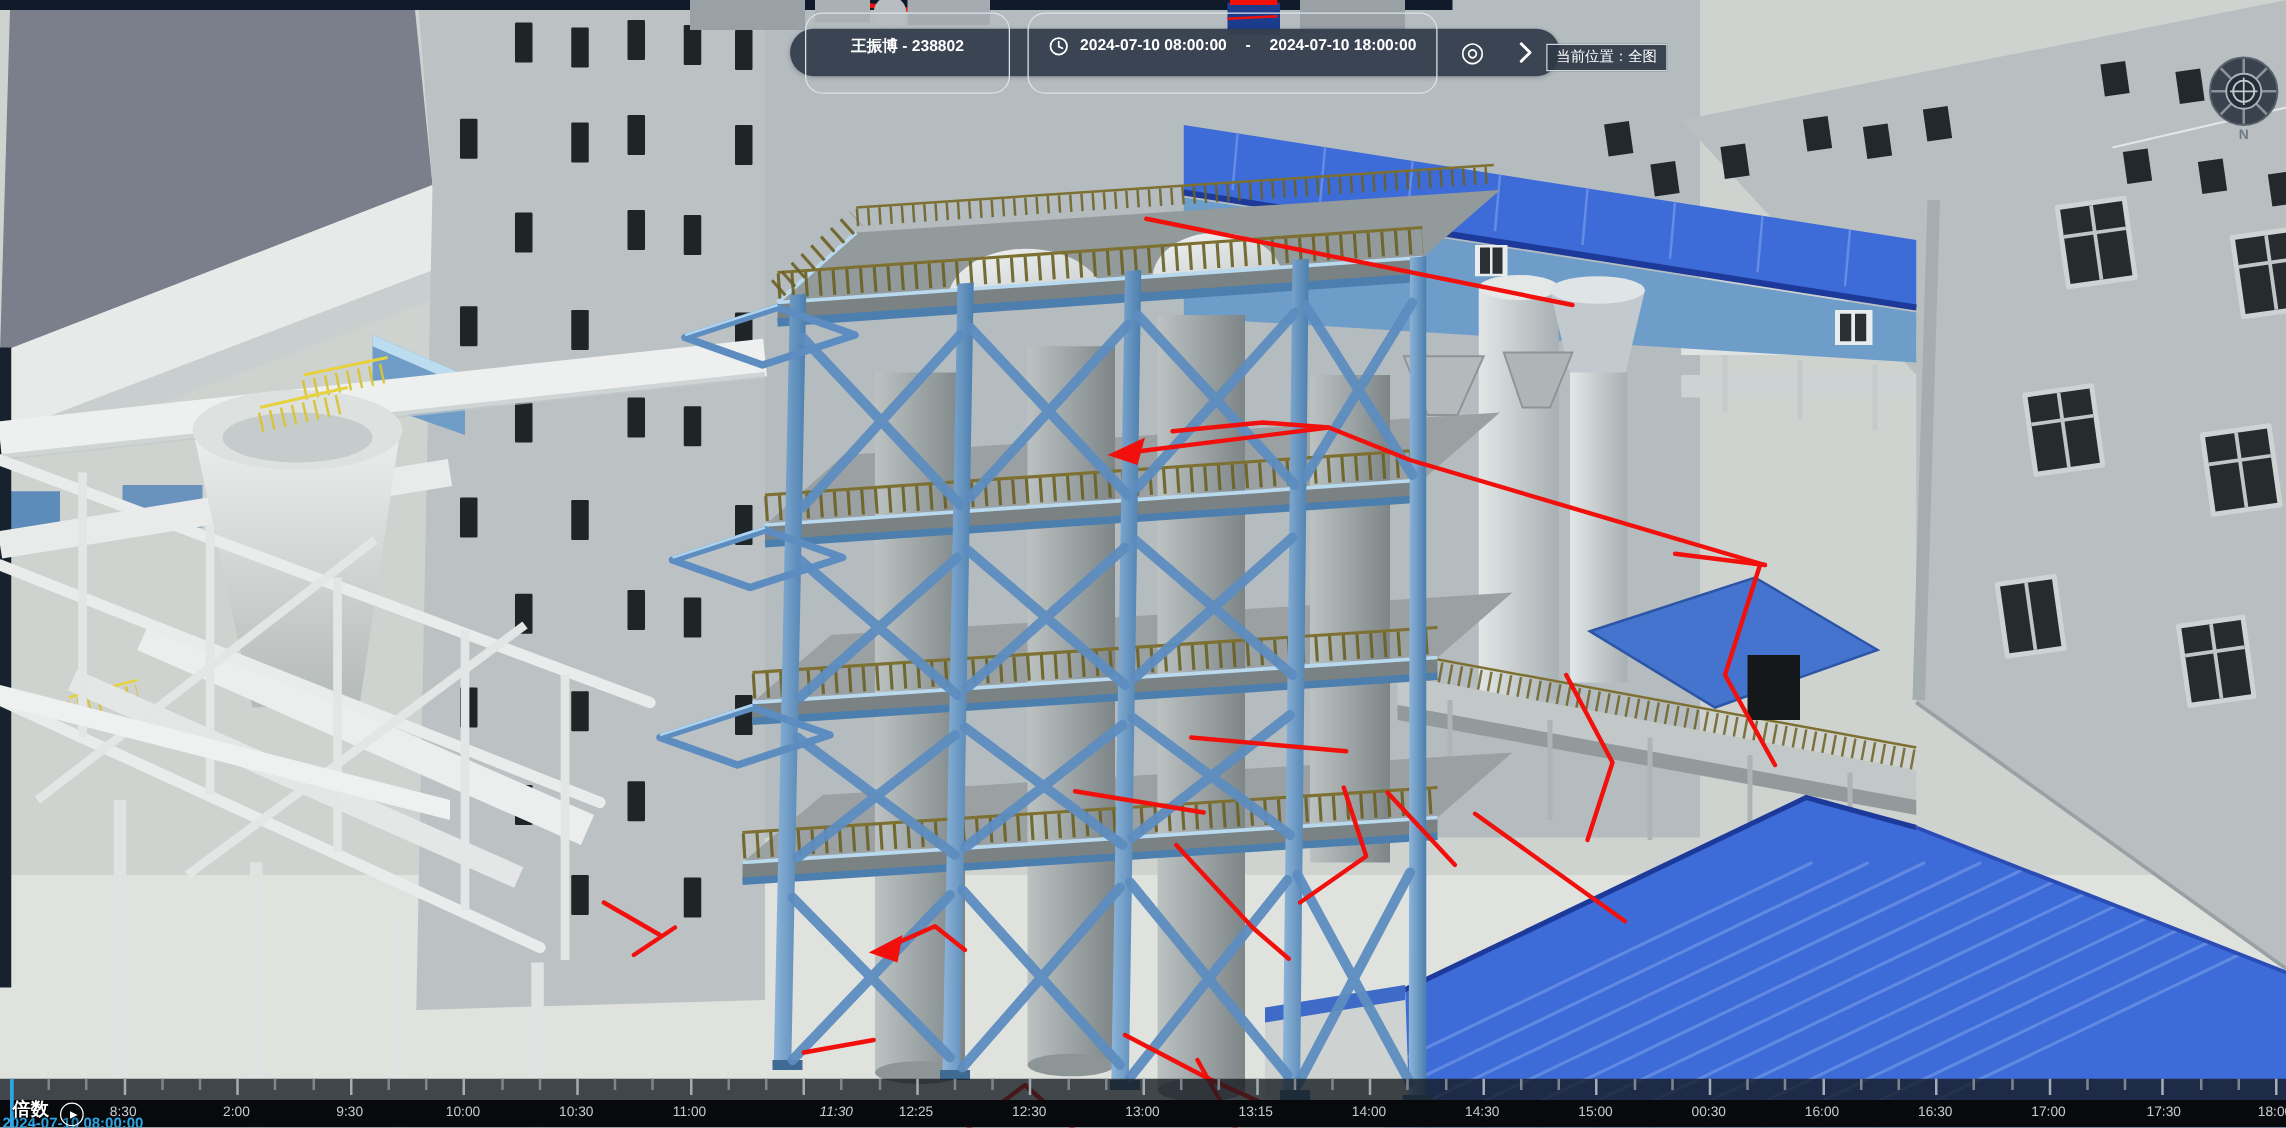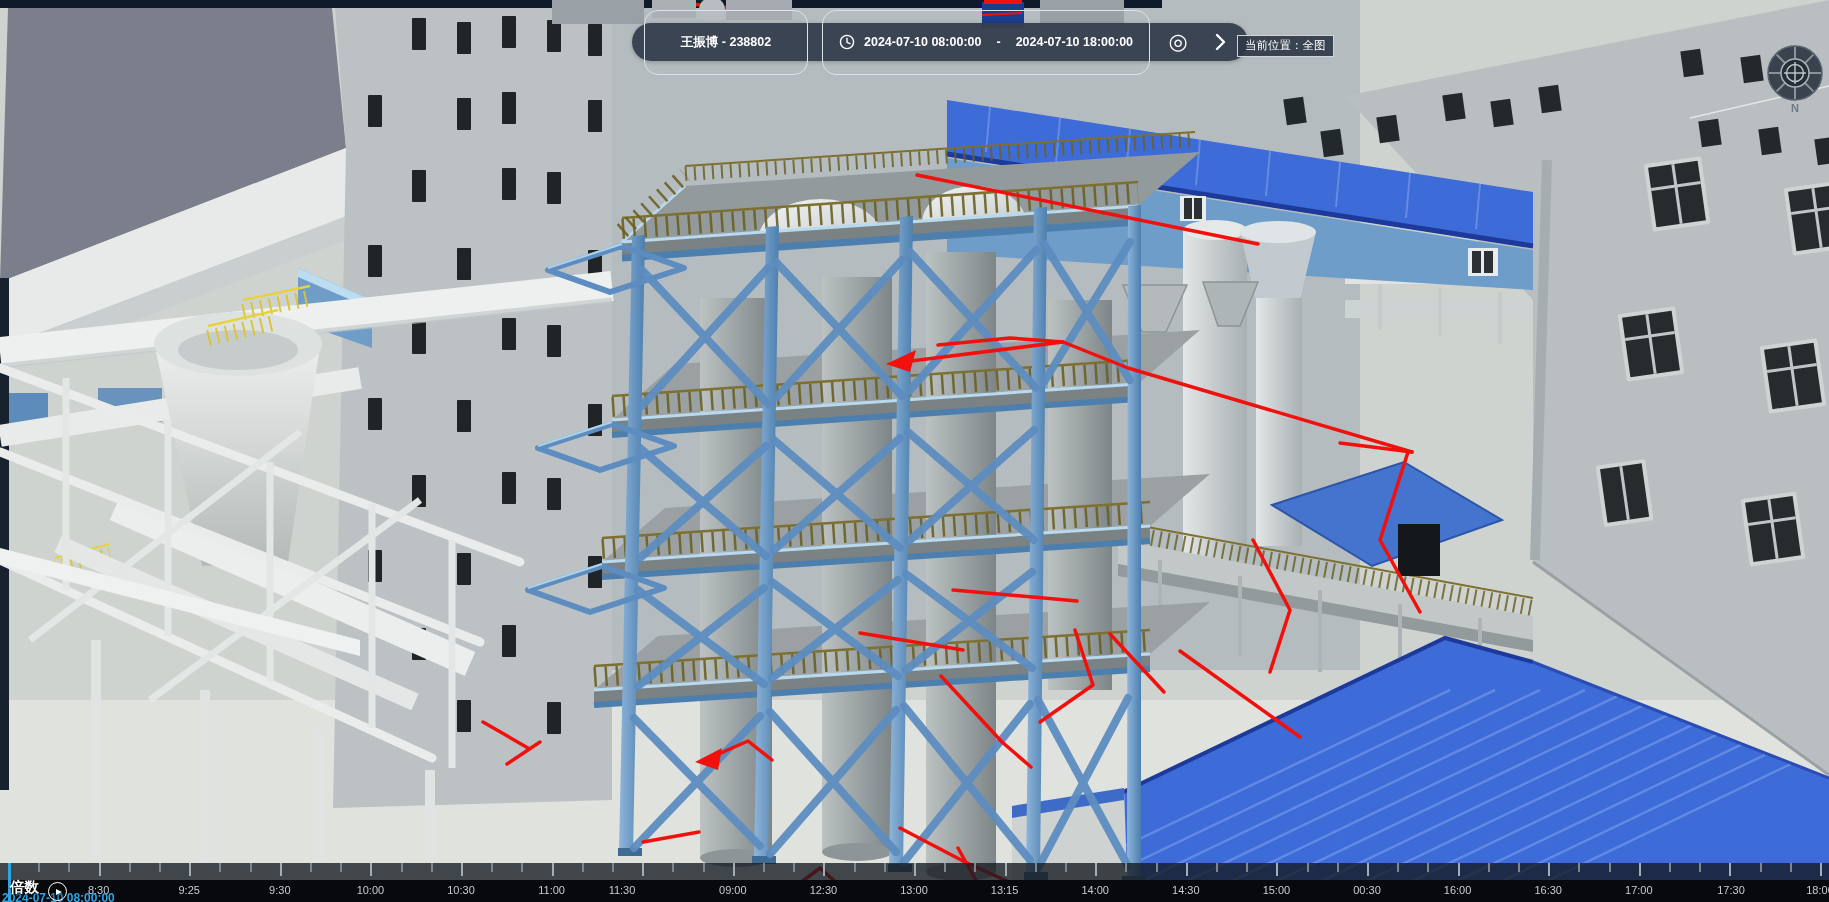--- a/index.html
+++ b/index.html
@@ -3,21 +3,21 @@
 <meta charset="utf-8">
 <style>
   html,body{margin:0;padding:0}
   body{width:1829px;height:902px;overflow:hidden;position:relative;background:#ced2cf;
        font-family:"Liberation Sans","DejaVu Sans",sans-serif;}
   #scene{position:absolute;inset:0;z-index:1}
   
   .toolbar{position:absolute;left:632px;top:23px;height:38px;z-index:20;
            background:rgba(54,64,78,.97);border-radius:19px;display:flex;align-items:center;
            gap:14px;padding:0 14px 0 12px;box-shadow:0 1px 4px rgba(0,0,0,.25)}
-  .pill{height:27px;border:1.5px solid #dde3e8;border-radius:14px;display:flex;align-items:center;
+  .pill{height:27px;border:1.5px solid #dde3e8;border-radius:14px;display:flex;align-items:flex-start;
         justify-content:center;color:#fff;font-size:12.5px;font-weight:700;padding:18px 16px;gap:9px;
         background:transparent;cursor:pointer;white-space:nowrap}
   .pill.person{min-width:130px}
   .icon-btn{width:28px;height:28px;display:flex;align-items:center;justify-content:center;color:#fff;
             background:none;border:none;cursor:pointer;padding:0}
   .bullseye{font-size:22px;line-height:1;color:#fff}
   .sep{padding:0 6px}
   .loc-badge{position:absolute;left:1237px;top:35px;z-index:20;padding:2px 7px 3px;
              border:1px solid #ccd3d9;background:rgba(47,57,70,.92);color:#fff;font-size:11.5px;
              white-space:nowrap}
@@ -577,27 +577,27 @@
       <div class="tick major" style="left: 1638.8px; height: 13px;"></div>
       <div class="tick" style="left: 1669px; height: 9px;"></div>
       <div class="tick" style="left: 1699.2px; height: 9px;"></div>
       <div class="tick major" style="left: 1729.4px; height: 13px;"></div>
       <div class="tick" style="left: 1759.6px; height: 9px;"></div>
       <div class="tick" style="left: 1789.8px; height: 9px;"></div>
       <div class="tick major" style="left: 1820px; height: 13px;"></div>
     </div>
   <div class="tl-lower" id="tl-labels">
       <span class="tl-label" style="left: 98.6px;">8:30</span>
-      <span class="tl-label" style="left: 189.2px;">9:25</span>
+      <span class="tl-label" style="left: 189.2px;">2:00</span>
       <span class="tl-label" style="left: 279.8px;">9:30</span>
       <span class="tl-label" style="left: 370.4px;">10:00</span>
       <span class="tl-label" style="left: 461px;">10:30</span>
       <span class="tl-label" style="left: 551.6px;">11:00</span>
-      <span class="tl-label" style="left: 622px;">11:30</span>
-      <span class="tl-label" style="left: 732.8px;">09:00</span>
+      <span class="tl-label" style="left: 669px; font-style: italic;">11:30</span>
+      <span class="tl-label" style="left: 732.8px;">12:25</span>
       <span class="tl-label" style="left: 823.4px;">12:30</span>
       <span class="tl-label" style="left: 914px;">13:00</span>
       <span class="tl-label" style="left: 1004.6px;">13:15</span>
       <span class="tl-label" style="left: 1095.2px;">14:00</span>
       <span class="tl-label" style="left: 1185.8px;">14:30</span>
       <span class="tl-label" style="left: 1276.4px;">15:00</span>
       <span class="tl-label" style="left: 1367px;">00:30</span>
       <span class="tl-label" style="left: 1457.6px;">16:00</span>
       <span class="tl-label" style="left: 1548.2px;">16:30</span>
       <span class="tl-label" style="left: 1638.8px;">17:00</span>

